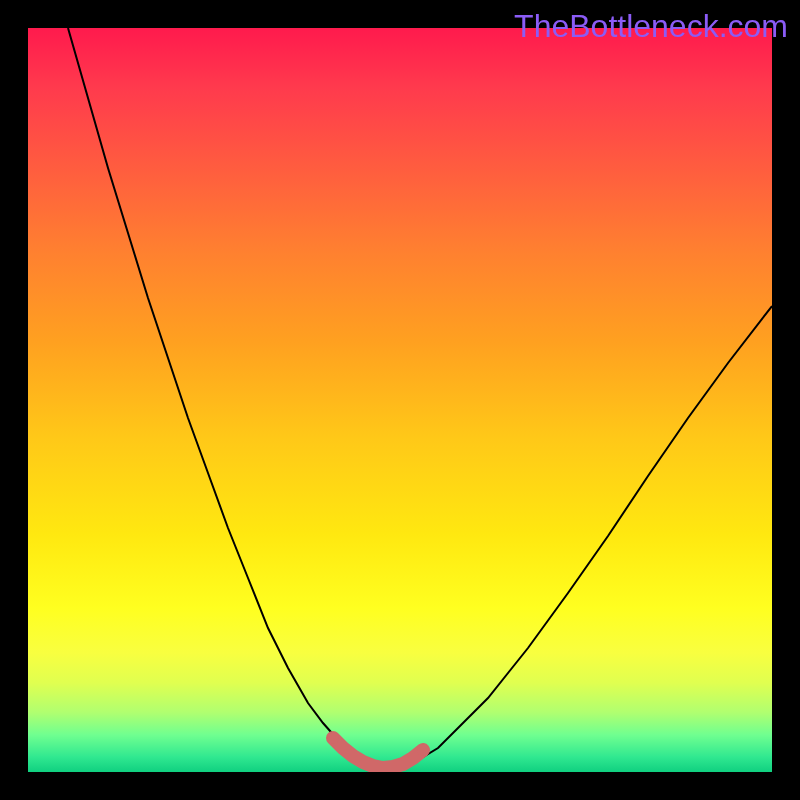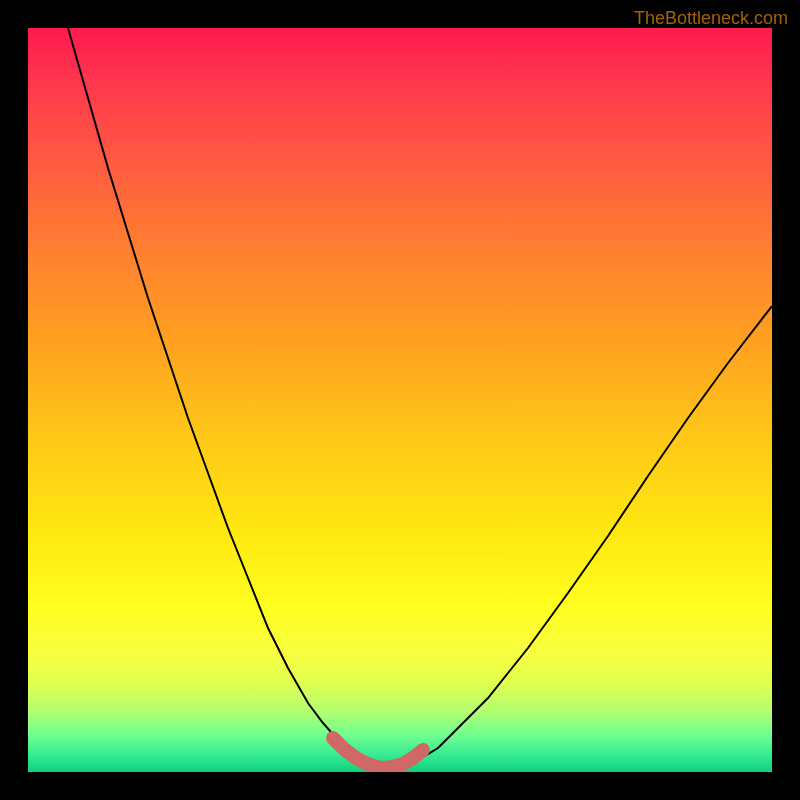--- a/index.html
+++ b/index.html
@@ -11,23 +11,23 @@
       background: #000;
       width: 800px;
       height: 800px;
       position: relative;
       overflow: hidden;
     }
     .watermark {
       position: absolute;
       top: 8px;
       right: 12px;
-      color: #a16207;
+      color: #8b5cf6;
       font-family: Arial, sans-serif;
-      font-size: 18px;
+      font-size: 32px;
       z-index: 10;
     }
     .chart-area {
       position: absolute;
       left: 28px;
       top: 28px;
       width: 744px;
       height: 744px;
     }
     .gradient-bg {

